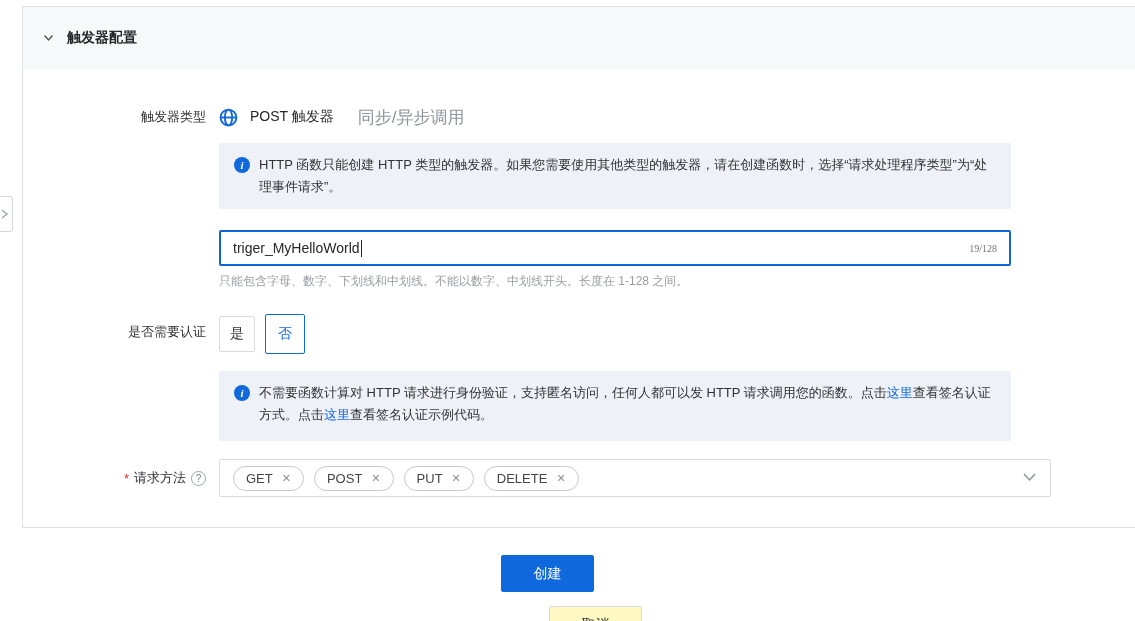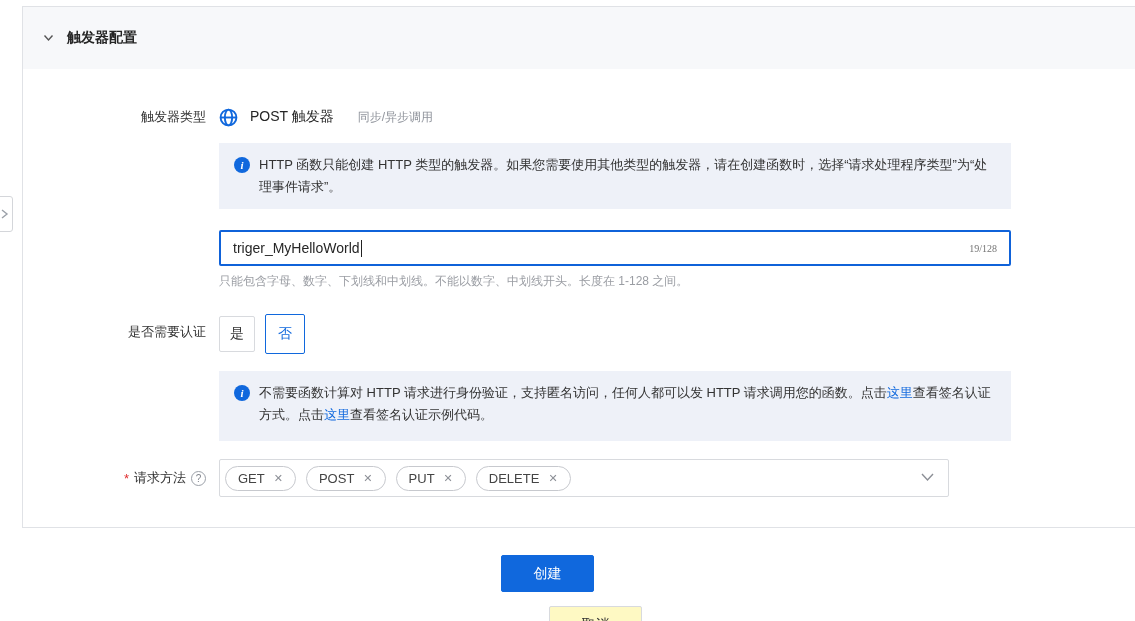--- a/index.html
+++ b/index.html
@@ -21,21 +21,21 @@
   .chev { display:inline-flex; align-items:center; }
 
   
   .label-col {
     position:absolute; left:0; width:183px; text-align:right;
     font-size:13px; color:#333;
   }
   .row-trigger { position:absolute; top:98px; left:0; right:0; height:24px; }
   .trigger-value { position:absolute; left:196px; top:0; display:flex; align-items:center; gap:12px; height:24px; }
   .trigger-name { font-size:14px; color:#262626; }
-  .trigger-mode { font-size:12px; color:#8f939b; margin-left:12px; }
+  .trigger-mode { font-size:17px; color:#8f939b; margin-left:12px; }
 
   .infobox {
     position:absolute; left:196px; width:792px; background:#eef1f8;
     padding:11px 15px; font-size:13px; line-height:1.68; color:#333;
     display:flex; gap:9px;
   }
   .infobox-1 { top:136px; min-height:63px; }
   .infobox-2 { top:364px; min-height:70px; }
   .info-i {
     flex:0 0 auto; width:16px; height:16px; border-radius:50%;
@@ -68,23 +68,23 @@
     min-width:40px; height:40px; border:1px solid #1068dd; color:#1068dd;
   }
 
   .row-method-label { top:452px; height:38px; display:flex; align-items:center; justify-content:flex-end; gap:5px; }
   .req-mark { color:#e02d2e; font-size:13px; }
   .help-icon {
     width:15px; height:15px; border-radius:50%; border:1px solid #9ba0a8;
     color:#80848c; font-size:10px; display:inline-flex; align-items:center; justify-content:center;
   }
   .method-select {
-    position:absolute; left:196px; top:452px; width:730px; height:38px;
+    position:absolute; left:196px; top:452px; width:832px; height:38px;
     border:1px solid #d8dade; border-radius:2px; background:#fff;
-    display:flex; align-items:center; padding:0 40px 0 5px; gap:10px; cursor:pointer;
+    display:flex; align-items:center; padding:0 40px 0 13px; gap:10px; cursor:pointer;
   }
   .tag {
     display:inline-flex; align-items:center; gap:9px; height:25px;
     border:1px solid #c7c9ce; border-radius:13px; padding:0 12px;
     font-size:13px; color:#444; background:#fff;
   }
   .tag-x { font-size:11px; color:#8c8f96; cursor:pointer; }
   .select-chevron { position:absolute; right:13px; top:12px; }
 
   

